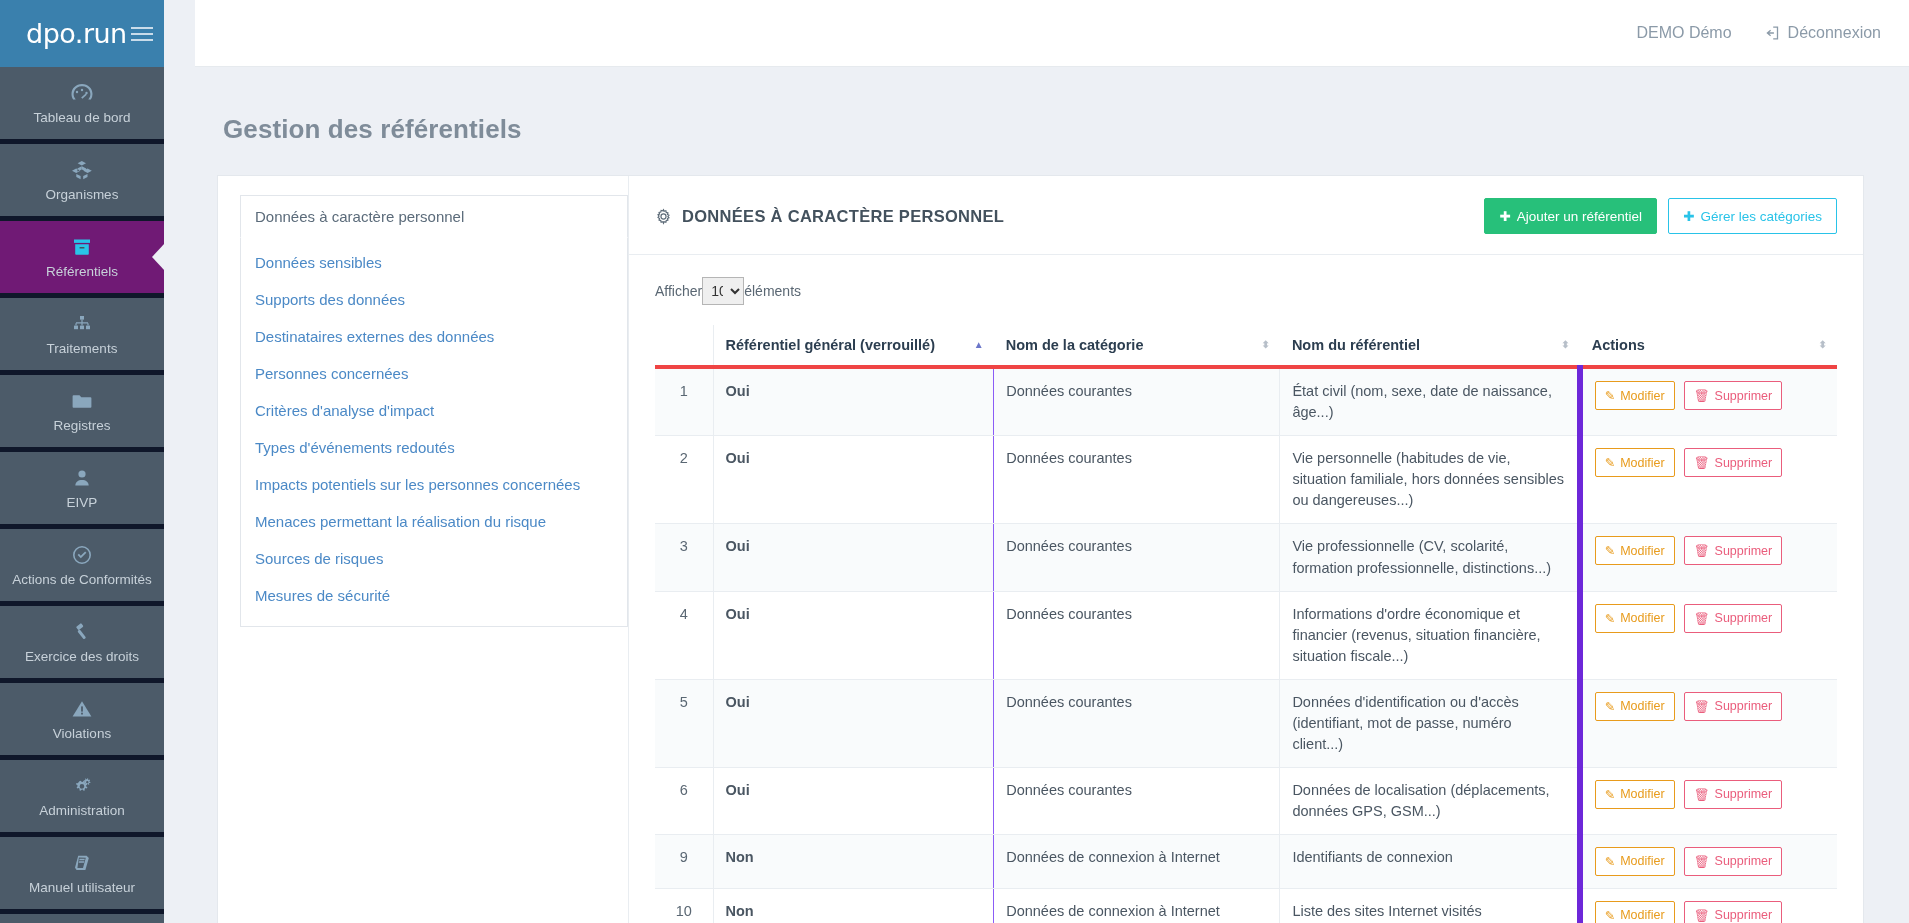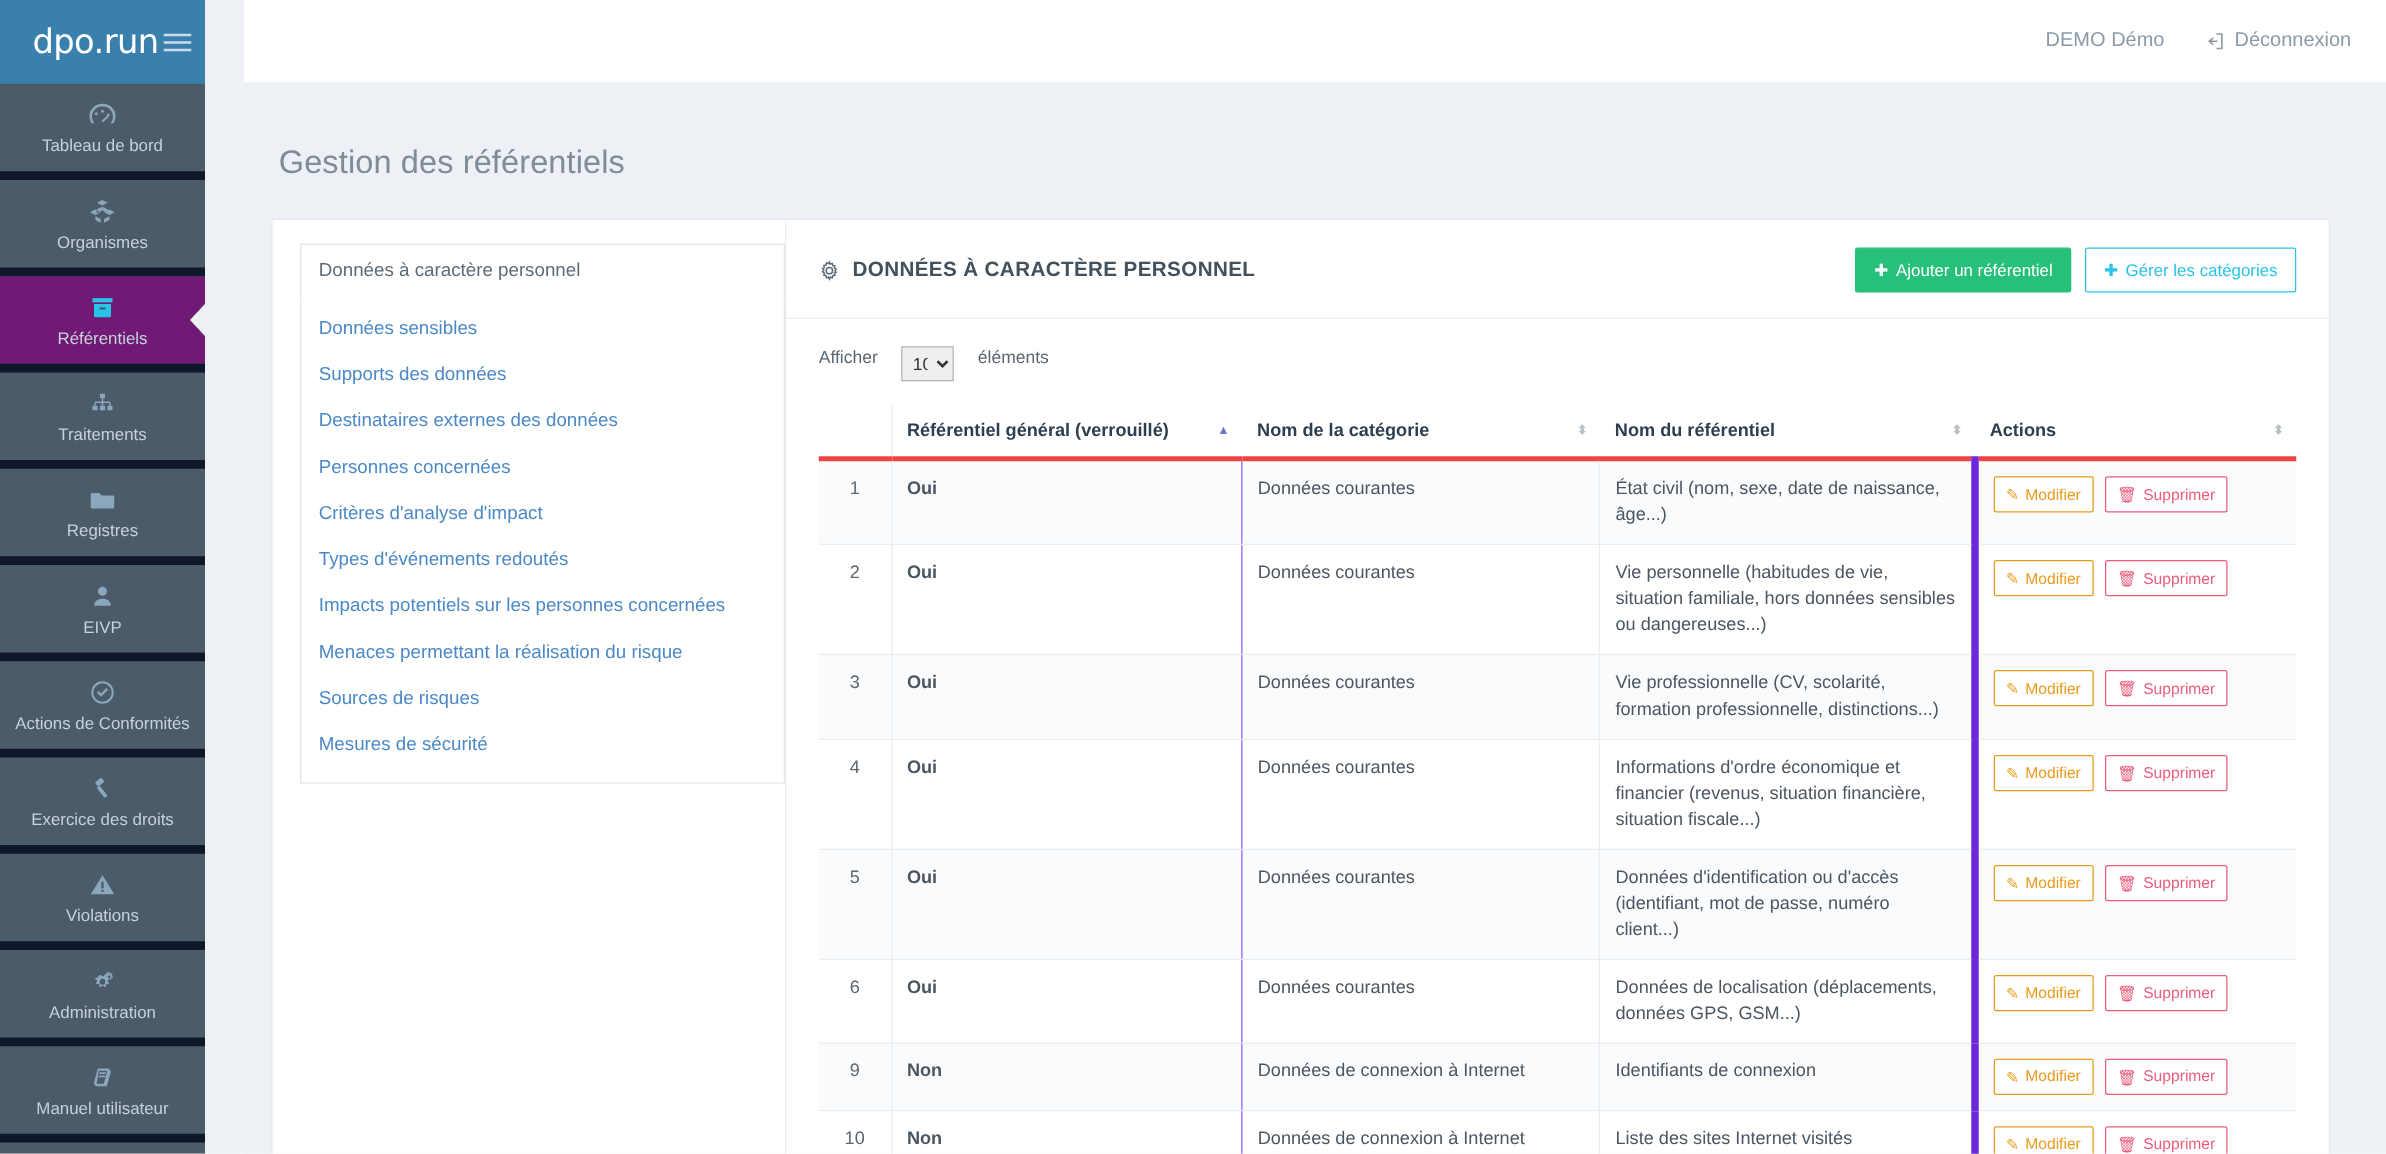--- a/index.html
+++ b/index.html
@@ -29,21 +29,21 @@
     color:#ffffff; font-size:27px; letter-spacing:-0.5px;
     font-family:"DejaVu Sans", sans-serif; font-weight:400;
   }
   .brand-logo .dot { font-size:27px; }
   .hamburger { display:flex; flex-direction:column; gap:4px; cursor:pointer; padding:4px; }
   .hamburger span { display:block; width:22px; height:2px; background:#c9dcea; }
 
   .nav-item {
     position:relative;
     height:77px;
-    border-bottom:7px solid #0f172a;
+    border-bottom:5px solid #0f172a;
     display:flex; flex-direction:column; align-items:center; justify-content:center;
     gap:6px; cursor:pointer; color:#c2cdd6;
     text-decoration:none;
   }
   .nav-item .nav-label { font-size:13.5px; color:#c7d1d9; line-height:1; white-space:nowrap; }
   .nav-item .nav-icon { color:#8aa7bd; display:flex; align-items:center; justify-content:center; height:24px; }
   .nav-item.active { background:#701a75; }
   .nav-item.active .nav-icon { color:#29c3e8; }
   .nav-item.active::after {
     content:""; position:absolute; right:-1px; top:50%; transform:translateY(-50%);
@@ -59,21 +59,21 @@
     background:#ffffff; border-bottom:1px solid #e6eaee;
     display:flex; align-items:center; justify-content:flex-end;
     padding-right:28px; gap:30px;
   }
   .topbar-user { color:#8b9aa8; font-size:16px; }
   .topbar-logout { color:#8b9aa8; font-size:16px; display:flex; align-items:center; gap:8px; cursor:pointer; text-decoration:none; }
 
   
   .page { position:absolute; left:195px; top:67px; right:0; bottom:0; background:#edf0f5; }
   .page-title {
-    font-size:26px; color:#7f8c99; font-weight:400;
+    font-size:26px; color:#7f8c99; font-weight:700;
     padding:30px 0 0 28px; letter-spacing:0.1px;
   }
 
   .card {
     margin:30px 45px 0 22px;
     background:#ffffff;
     border:1px solid #e4e8ed;
     display:flex;
     min-height:760px;
   }
@@ -117,21 +117,21 @@
   .btn {
     font-size:13.5px; padding:9px 14px; cursor:pointer;
     display:inline-flex; align-items:center; gap:6px;
     border-radius:2px; white-space:nowrap;
   }
   .btn-green { background:#27c07a; color:#ffffff; border:1px solid #27c07a; }
   .btn-outline { background:#ffffff; color:#29c3e8; border:1px solid #29c3e8; }
 
   .panel-body { padding:22px 26px 20px 26px; }
 
-  .lengthbar { display:flex; align-items:flex-start; gap:19px; font-size:14px; color:#5a6773; margin-bottom:20px; }
+  .lengthbar { display:flex; align-items:center; gap:0; font-size:14px; color:#5a6773; margin-bottom:20px; }
   .length-select {
     font-family:"Liberation Sans", sans-serif;
     font-size:14px; padding:4px 4px; border:1px solid #b5b5b5;
     background:#efefef; color:#333; width:42px; height:28px;
   }
 
   
   table.dt { width:100%; border-collapse:collapse; }
   table.dt thead th {
     text-align:left; font-size:14.5px; color:#2c3e50; font-weight:700;

